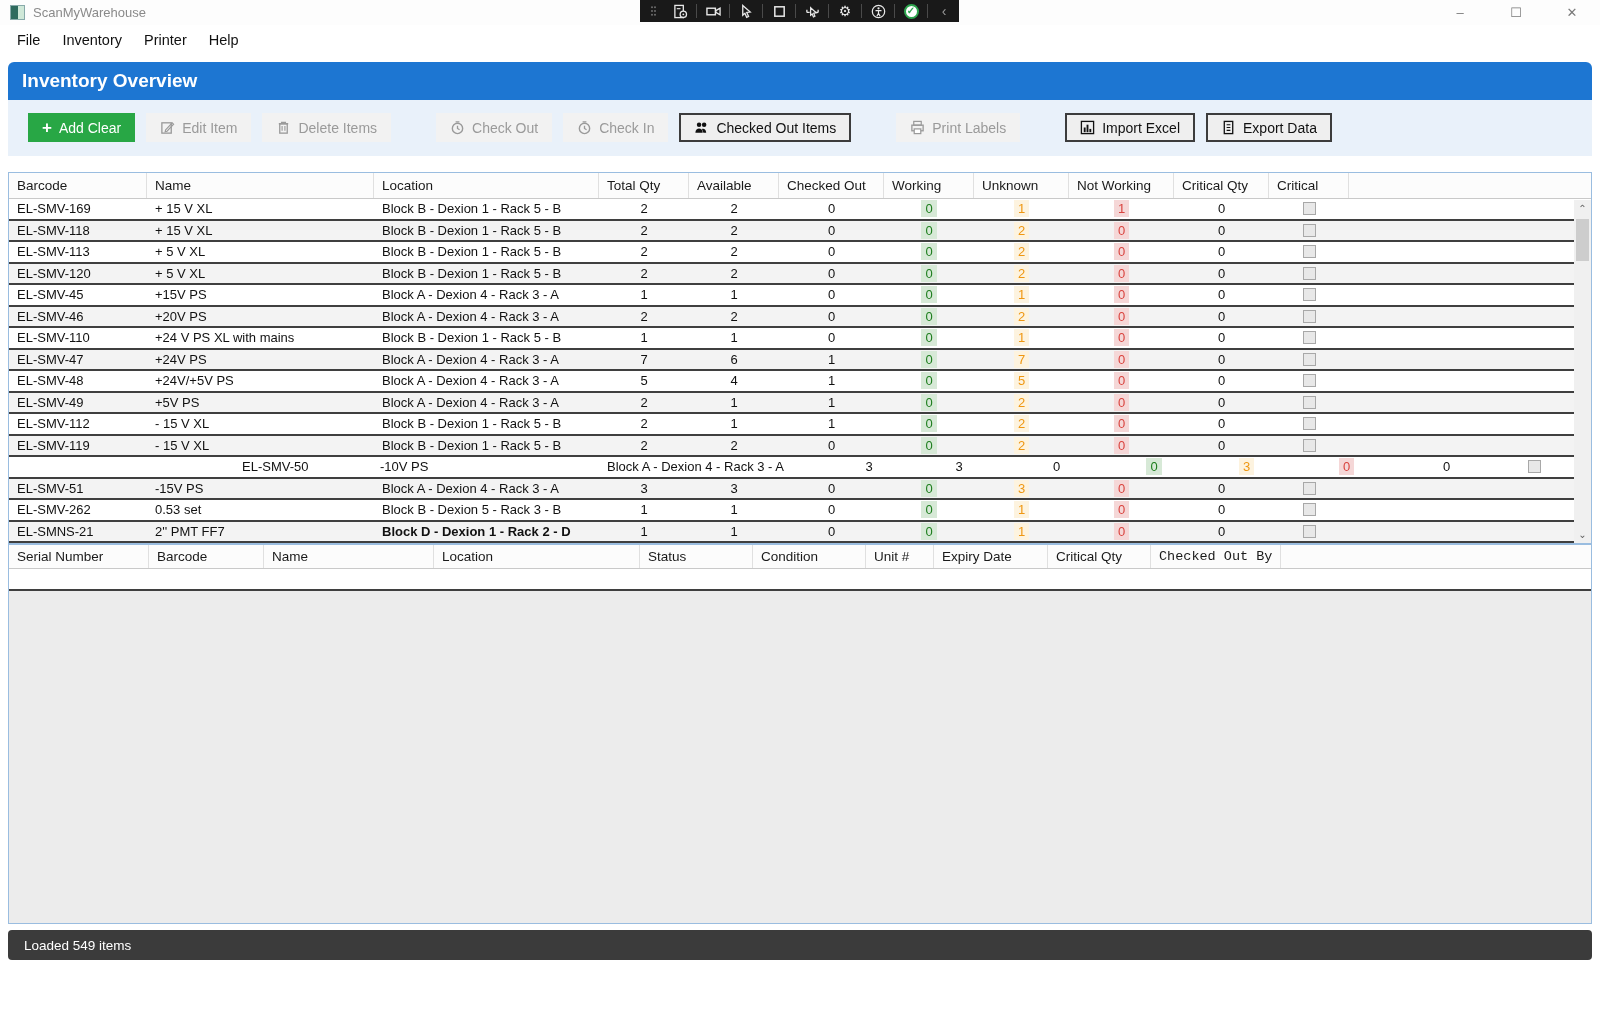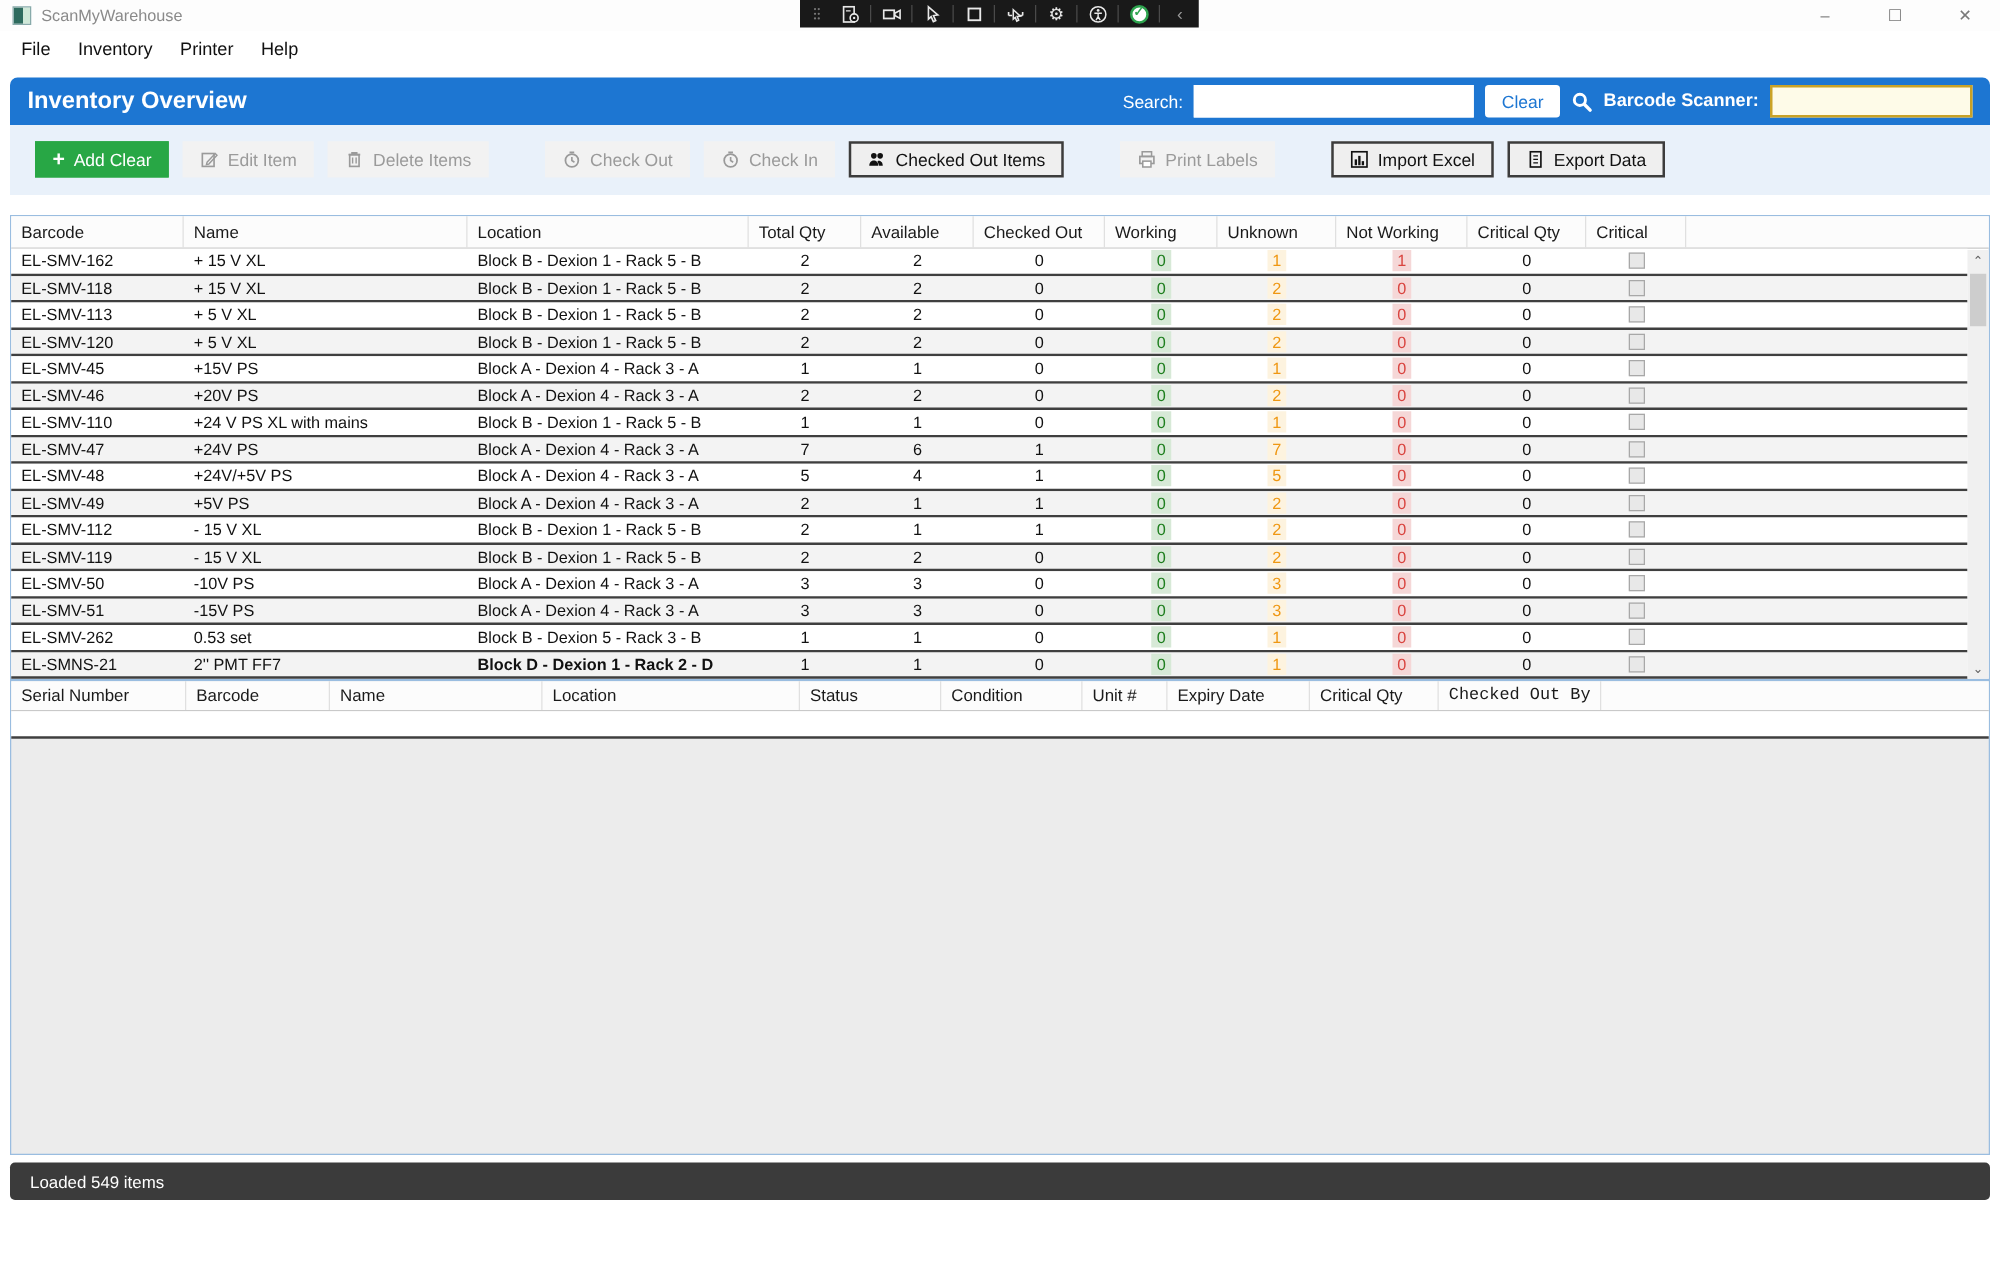--- a/index.html
+++ b/index.html
@@ -170,33 +170,20 @@
     <div class="menu-item">File</div>
     <div class="menu-item">Inventory</div>
     <div class="menu-item">Printer</div>
     <div class="menu-item">Help</div>
   </div>
 
 <div class="content">
 
   <div class="blue-head">
     <div class="page-title">Inventory Overview</div>
-    <div class="head-right">
-      <span class="lbl-search">Search:</span>
-      <input class="search-input" value="" style="">
-      <button class="clear-btn">Clear</button>
-      <span class="bic">
-        <svg width="17" height="17" viewBox="0 0 16 16">
-            <circle cx="6.5" cy="6.5" r="4.2" fill="none" stroke="#fff" stroke-width="2.2"></circle>
-            <line x1="10" y1="10" x2="14.2" y2="14.2" stroke="#fff" stroke-width="2.6" stroke-linecap="round"></line>
-          </svg>
-      </span>
-      <span class="scan-lbl">Barcode Scanner:</span>
-      <input class="scan-input" value="" style="">
-    </div>
   </div>
 
   <div class="toolbar" id="toolbar">
       <button class="btn primary">
         <span class="bic">
           <span style="font-size:17px;font-weight:bold;line-height:1">+</span>
         </span>
         <span>Add Clear</span>
       </button>
       <button class="btn">
@@ -294,21 +281,21 @@
         <div class="th" style="width: 80px;">Critical</div>
         <div class="th" style="flex: 1 1 0%; border-right: none;"></div>
       </div>
     <div class="vscroll">
       <div class="vs-arrow">⌃</div>
       <div class="vs-thumb"></div>
       <div class="vs-spacer"></div>
       <div class="vs-arrow">⌄</div>
     </div>
   <div class="tr" style="width: calc(100% - 17px);">
-        <div class="td" style="width: 138px;">EL-SMV-162</div>
+        <div class="td" style="width: 138px;">EL-SMV-169</div>
         <div class="td" style="width: 227px;">+ 15 V XL</div>
         <div class="td" style="width: 225px;">Block B - Dexion 1 - Rack 5 - B</div>
         <div class="td c" style="width: 90px;">2</div>
         <div class="td c" style="width: 90px;">2</div>
         <div class="td c" style="width: 105px;">0</div>
         <div class="td c" style="width: 90px;">
           <span class="badge work">0</span>
         </div>
         <div class="td c" style="width: 95px;">
           <span class="badge unk">1</span>
@@ -545,21 +532,21 @@
           <span class="badge unk">2</span>
         </div>
         <div class="td c" style="width: 105px;">
           <span class="badge nw">0</span>
         </div>
         <div class="td c" style="width: 95px;">0</div>
         <div class="td c" style="width: 80px;">
           <div class="chk"></div>
         </div>
       </div>
-      <div class="tr" style="width: calc(100% - 17px);">
+      <div class="tr" style="width: calc(100% - 17px); justify-content: flex-end;">
         <div class="td" style="width: 138px;">EL-SMV-50</div>
         <div class="td" style="width: 227px;">-10V PS</div>
         <div class="td" style="width: 225px;">Block A - Dexion 4 - Rack 3 - A</div>
         <div class="td c" style="width: 90px;">3</div>
         <div class="td c" style="width: 90px;">3</div>
         <div class="td c" style="width: 105px;">0</div>
         <div class="td c" style="width: 90px;">
           <span class="badge work">0</span>
         </div>
         <div class="td c" style="width: 95px;">

